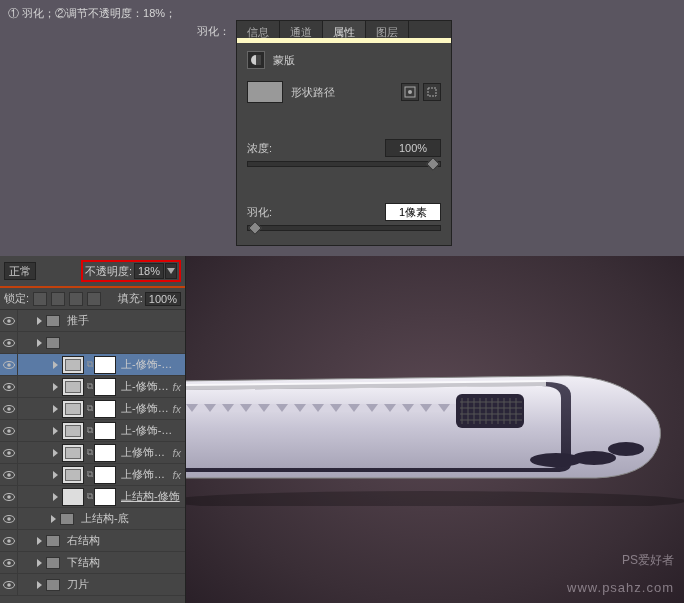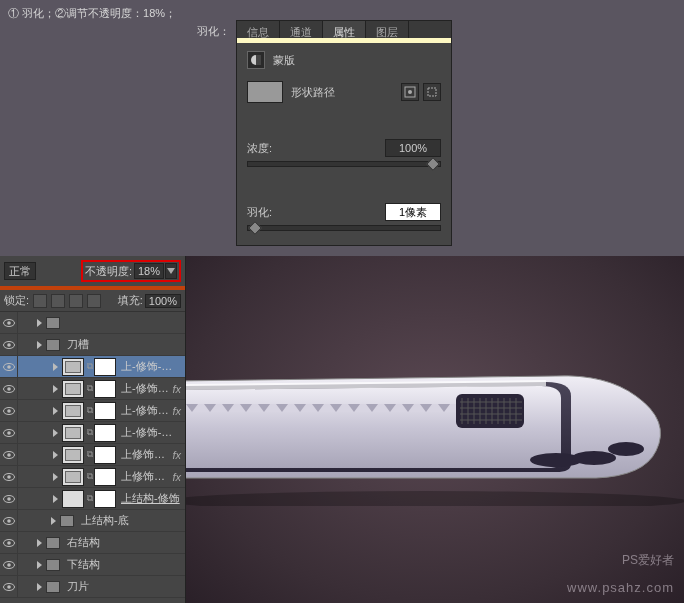--- a/index.html
+++ b/index.html
@@ -18,21 +18,21 @@
 .mini-btn{width:18px;height:18px;background:#3a3a3a;border:1px solid #222;margin-left:4px;display:flex;align-items:center;justify-content:center}
 .spacer{flex:1}
 .field-row{display:flex;align-items:center;margin-top:36px}
 .field-label{width:50px}
 .field-val{width:56px;height:18px;background:#333;border:1px solid #222;text-align:center;line-height:16px;margin-left:auto}
 .field-val.input{background:#fff;color:#000}
 .slider{height:6px;background:#333;border:1px solid #222;margin-top:4px;position:relative}
 .slider-thumb{position:absolute;top:-3px;width:10px;height:10px;background:#888;border:1px solid #222;transform:rotate(45deg)}
 .lower{position:absolute;top:256px;left:0;right:0;bottom:0;display:flex;background:#454545}
 .layers{width:186px;background:#454545;border-right:1px solid #222;display:flex;flex-direction:column}
-.ly-top{padding:4px;display:flex;align-items:center;gap:0;border-bottom:4px solid #c2410c}
+.ly-top{padding:4px;display:flex;align-items:center;gap:0;border-bottom:2px solid #c2410c}
 .dd{height:18px;background:#333;border:1px solid #222;padding:0 4px;line-height:16px}
 .opacity-box{display:flex;align-items:center;border:2px solid #d00;padding:1px 2px;margin-left:auto}
 .opacity-box .lbl{margin-right:2px}
 .opacity-box .val{background:#333;border:1px solid #222;padding:0 3px;height:16px;line-height:14px}
 .opacity-box .dn{width:12px;height:16px;background:#333;border:1px solid #222;margin-left:1px;display:flex;align-items:center;justify-content:center}
 .ly-lock{padding:3px 4px;display:flex;align-items:flex-end;gap:4px;border-bottom:1px solid #333}
 .lock-ic{width:14px;height:14px;background:#555;border:1px solid #333}
 .fill-box{margin-left:auto;display:flex;align-items:center}
 .fill-box .val{background:#333;border:1px solid #222;padding:0 3px;margin-left:2px}
 .tree{flex:1;overflow:hidden}
@@ -144,36 +144,36 @@
               <circle cx="6" cy="4" r="1.8" fill="#bbb"></circle>
             </svg>
           </span>
           <span class="ind" style="width:14px"></span>
           <span class="tw">
             <svg width="8" height="8" viewBox="0 0 8 8">
               <path d="M2 0 L7 4 L2 8 Z" fill="#bbb"></path>
             </svg>
           </span>
           <span class="fold"></span>
+          <span class="nm" style="">推手</span>
         </div>
         <div class="node">
           <span class="eye">
             <svg viewBox="0 0 12 8">
               <ellipse cx="6" cy="4" rx="5.5" ry="3.5" fill="none" stroke="#bbb"></ellipse>
               <circle cx="6" cy="4" r="1.8" fill="#bbb"></circle>
             </svg>
           </span>
           <span class="ind" style="width:14px"></span>
           <span class="tw">
             <svg width="8" height="8" viewBox="0 0 8 8">
               <path d="M2 0 L7 4 L2 8 Z" fill="#bbb"></path>
             </svg>
           </span>
           <span class="fold"></span>
-          <span class="nm" style="">刀槽</span>
         </div>
         <div class="node sel">
           <span class="eye">
             <svg viewBox="0 0 12 8">
               <ellipse cx="6" cy="4" rx="5.5" ry="3.5" fill="none" stroke="#bbb"></ellipse>
               <circle cx="6" cy="4" r="1.8" fill="#bbb"></circle>
             </svg>
           </span>
           <span class="ind" style="width:30px"></span>
           <span class="tw">

